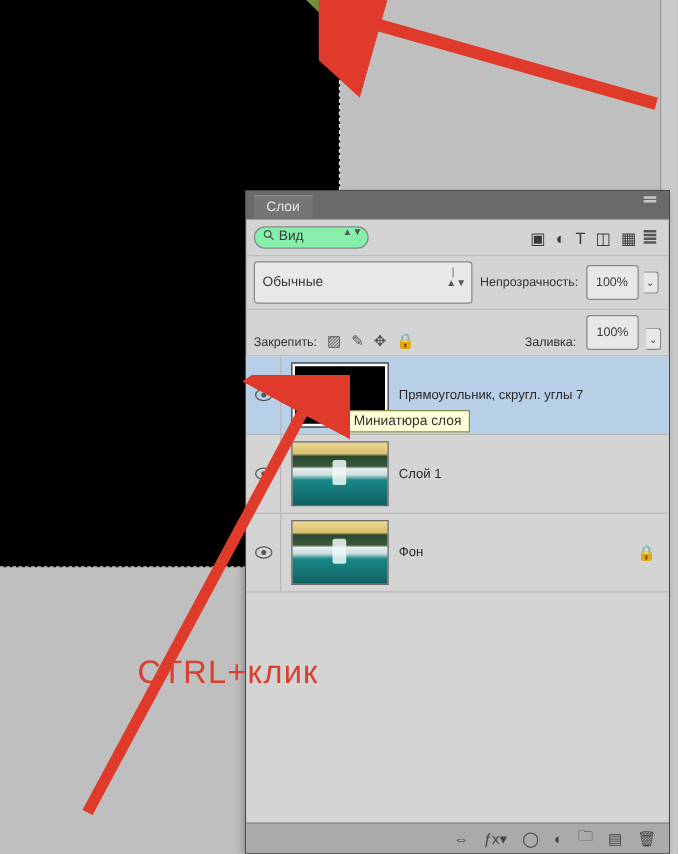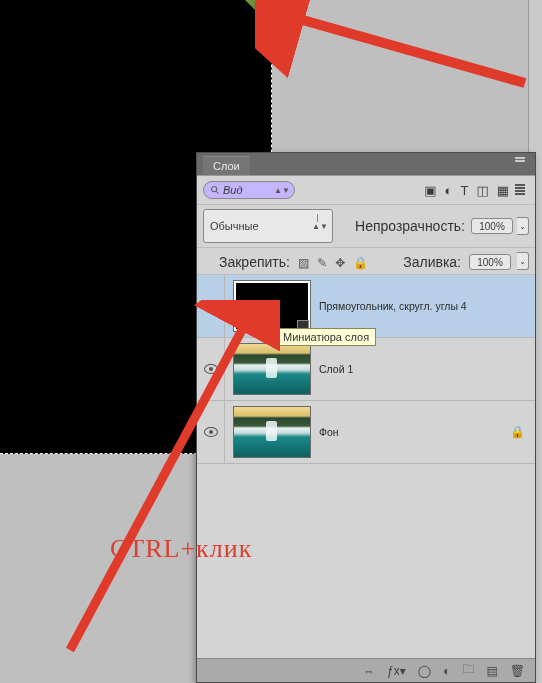--- a/index.html
+++ b/index.html
@@ -11,33 +11,33 @@
 
 .panel { position: absolute; left: 196px; top: 152px; width: 340px; height: 531px; background: #757575; border: 1px solid #4a4a4a; box-shadow: -2px 2px 6px rgba(0,0,0,0.3); display: flex; flex-direction: column; }
 .panel-tabs { height: 22px; background: #6a6a6a; display: flex; align-items: flex-end; padding: 0 6px; position: relative; }
 .tab-active { background: #757575; padding: 3px 10px; font-size: 11px; color: #e8e8e8; border-top: 1px solid #8a8a8a; }
 .tab-menu { position: absolute; right: 4px; top: 3px; width: 16px; height: 14px; }
 .tab-menu span { display: block; width: 10px; height: 2px; background: #c8c8c8; margin: 1px 0; }
 
 .panel-body { flex: 1; background: #d4d4d4; display: flex; flex-direction: column; border-top: 1px solid #9a9a9a; }
 
 .filter-row { display: flex; align-items: center; padding: 5px 6px; gap: 4px; }
-.search-box { display: flex; align-items: center; background: #c4b5fd; border: 1px solid #888; border-radius: 10px; padding: 1px 6px; width: 92px; height: 18px; font-style: italic; }
+.search-box { display: flex; background: #86efac; border: 1px solid #888; border-radius: 10px; padding: 1px 6px; width: 92px; height: 18px; }
 .search-box svg { width: 10px; height: 10px; margin-right: 3px; }
 .dd-arrows { width: 12px; display: flex; flex-direction: column; align-items: center; line-height: 5px; font-size: 8px; color: #555; }
 .icon-strip { margin-left: auto; display: flex; gap: 8px; align-items: center; padding-right: 20px; }
 .icon-strip span { font-size: 13px; color: #3a3a3a; }
 .panel-menu-btn { position: absolute; right: 4px; width: 16px; height: 14px; }
 .panel-menu-btn div { width: 10px; height: 2px; background: #555; margin: 1px 0; }
 
 .blend-row { display: flex; align-items: center; padding: 4px 6px; gap: 6px; border-top: 1px solid #bcbcbc; }
 .blend-select { flex: 1; max-width: 175px; height: 19px; background: #e8e8e8; border: 1px solid #888; border-radius: 3px; padding: 16px 6px; display: flex; align-items: center; font-size: 11px; position: relative; }
 .blend-select::after { content: ""; position: absolute; right: 6px; top: 4px; width: 8px; height: 8px; border-left: 1px solid #888; }
-.label-sm { font-size: 14px; color: #333; margin-left: 16px; }
-.pct-box { width: 42px; height: 16px; background: #e8e8e8; border: 1px solid #888; border-radius: 3px; text-align: center; font-size: 10px; display: flex; align-items: center; justify-content: center; }
+.label-sm { font-size: 10px; color: #333; }
+.pct-box { width: 42px; height: 28px; background: #e8e8e8; border: 1px solid #888; border-radius: 3px; text-align: center; font-size: 10px; display: flex; align-items: center; justify-content: center; }
 .mini-dd { width: 12px; height: 18px; background: #e8e8e8; border: 1px solid #888; border-left: none; border-radius: 0 3px 3px 0; margin-left: -2px; display: flex; align-items: center; justify-content: center; font-size: 8px; }
 
 .lock-row { display: flex; align-items: flex-end; padding: 4px 6px; gap: 8px; border-top: 1px solid #bcbcbc; border-bottom: 1px solid #bcbcbc; }
 .lock-icons { display: flex; gap: 8px; align-items: center; }
 .lock-icons span { font-size: 12px; color: #555; }
 
 .layers { flex: 1; background: #d4d4d4; overflow: auto; }
 .layer { display: flex; align-items: center; border-bottom: 1px solid #b8b8b8; padding: 0; min-height: 62px; position: relative; }
 .layer.selected { background: #b8cfe8; }
 .vis-cell { width: 28px; display: flex; align-items: center; justify-content: center; border-right: 1px solid #b8b8b8; align-self: stretch; }
@@ -52,21 +52,21 @@
 .lock-ind { margin-right: 10px; font-size: 12px; color: #555; }
 
 .tooltip { position: absolute; left: 276px; top: 328px; background: #ffffd8; border: 1px solid #8a8a50; padding: 2px 6px; font-size: 11px; color: #333; z-index: 20; }
 
 .bottom-bar { height: 24px; background: #aaa; border-top: 1px solid #888; display: flex; align-items: center; justify-content: flex-end; gap: 12px; padding: 0 10px; }
 .bottom-bar span { font-size: 12px; color: #444; }
 
 .arrow1 { position: absolute; left: 255px; top: -5px; width: 280px; height: 100px; pointer-events: none; z-index: 5; }
 .arrow2 { position: absolute; left: 60px; top: 300px; width: 220px; height: 360px; pointer-events: none; z-index: 25; }
 
-.annot { position: absolute; left: 110px; top: 534px; font-size: 26px; color: #d84030; font-family: Liberation Serif, serif; letter-spacing: 1px; z-index: 30; }
+.annot { position: absolute; left: 110px; top: 522px; font-size: 26px; color: #d84030; font-family: Liberation Sans, sans-serif; letter-spacing: 1px; z-index: 30; }
 
 .scrollbar-r { position: absolute; right: 0; top: 0; width: 14px; height: 100%; background: #cacaca; border-left: 1px solid #9a9a9a; }
 </style>
 </head>
 <body>
 
 <div class="scrollbar-r"></div>
 
 <div class="canvas-area">
   <div class="black-rect">
@@ -140,21 +140,21 @@
     </div>
 
     <div class="layers">
       <div class="layer selected">
         <div class="vis-cell">
             <div class="eye"></div>
           </div>
         <div class="thumb sel">
             <div class="thumb-badge"></div>
           </div>
-        <div class="layer-name">Прямоугольник, скругл. углы 4</div>
+        <div class="layer-name">Прямоугольник, скругл. углы 7</div>
       </div>
       <div class="layer">
         <div class="vis-cell">
             <div class="eye"></div>
           </div>
         <div class="thumb waterfall">
             <div class="wf-col"></div>
           </div>
         <div class="layer-name">Слой 1</div>
       </div>

